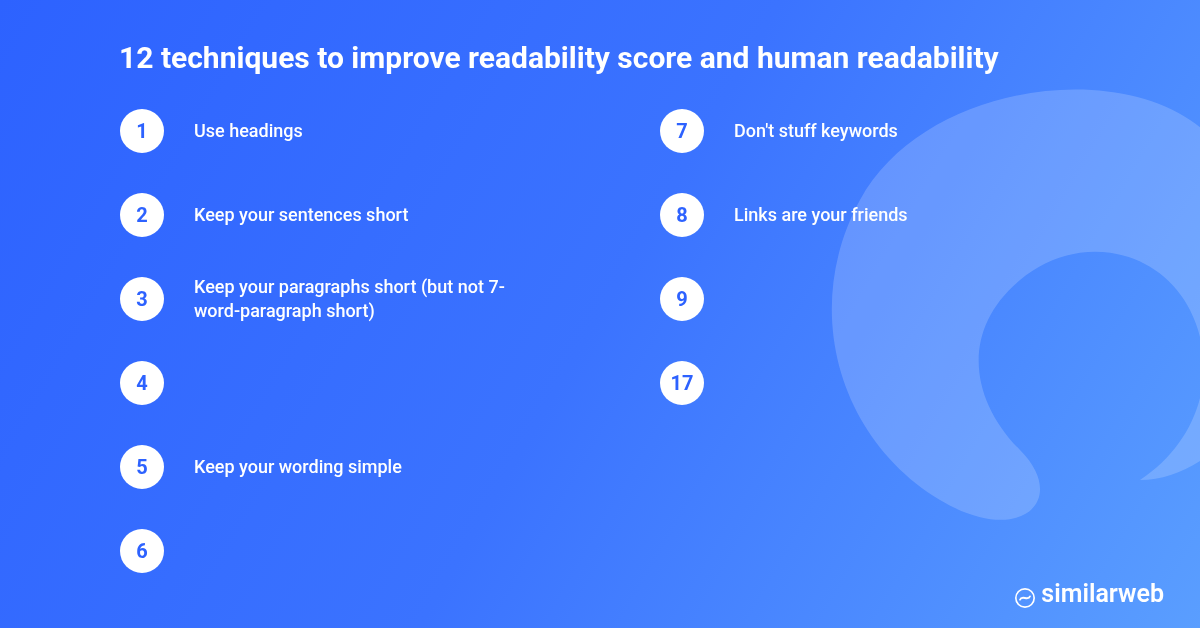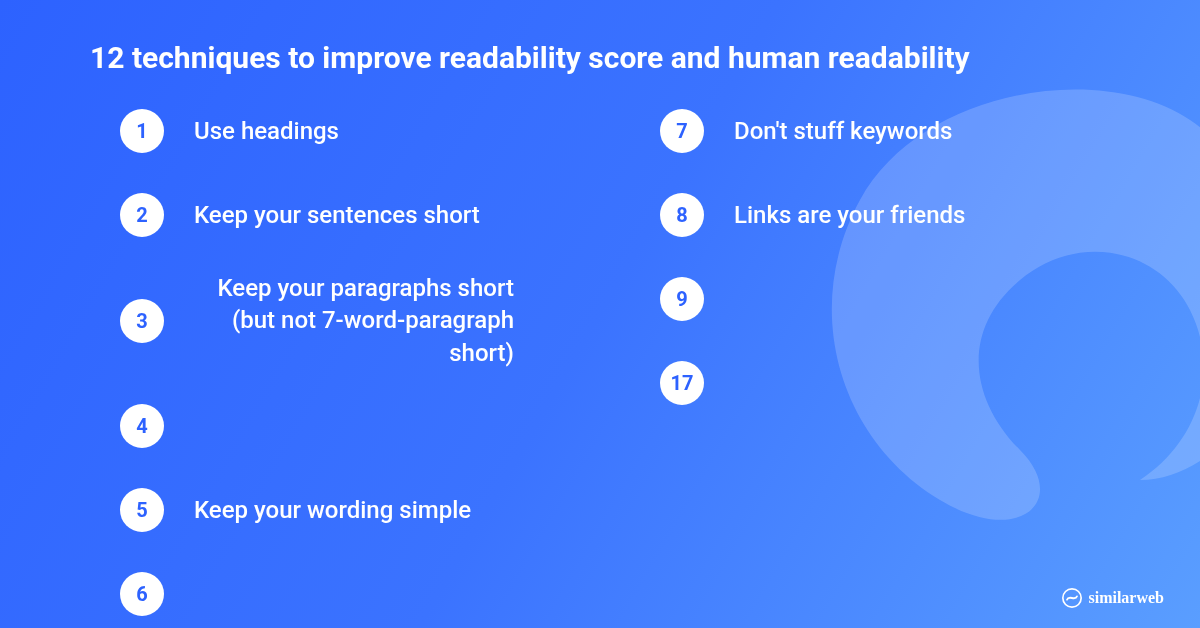--- a/index.html
+++ b/index.html
@@ -23,20 +23,21 @@
   }
   .container {
     position: relative;
     padding: 40px 90px 0 90px;
   }
   .title {
     font-size: 30px;
     font-weight: 700;
     margin-bottom: 28px;
     line-height: 1.2;
+    margin-left: 29px;
   }
   .columns {
     display: flex;
     gap: 60px;
   }
   .col {
     flex: 1;
     display: flex;
     flex-direction: column;
     gap: 30px;
@@ -55,37 +56,35 @@
     border-radius: 50%;
     background: #ffffff;
     color: #2d62ff;
     font-weight: 700;
     font-size: 20px;
     display: flex;
     align-items: center;
     justify-content: center;
   }
   .text {
-    font-size: 24px;
+    font-size: 18px;
     line-height: 1.35;
     font-weight: 500;
     max-width: 320px;
-    text-align: right;
   }
   .brand {
     position: absolute;
     right: 36px;
     bottom: 20px;
     display: flex;
-    align-items: center;
+    align-items: flex-end;
     gap: 6px;
-    font-size: 16px;
+    font-size: 25px;
     font-weight: 600;
     color: #ffffff;
-    font-family: Liberation Serif, serif;
   }
   .brand-icon {
     width: 20px;
     height: 20px;
   }
 </style>
 </head>
 <body>
 
 <svg class="bg-shape" viewBox="0 0 560 560">

